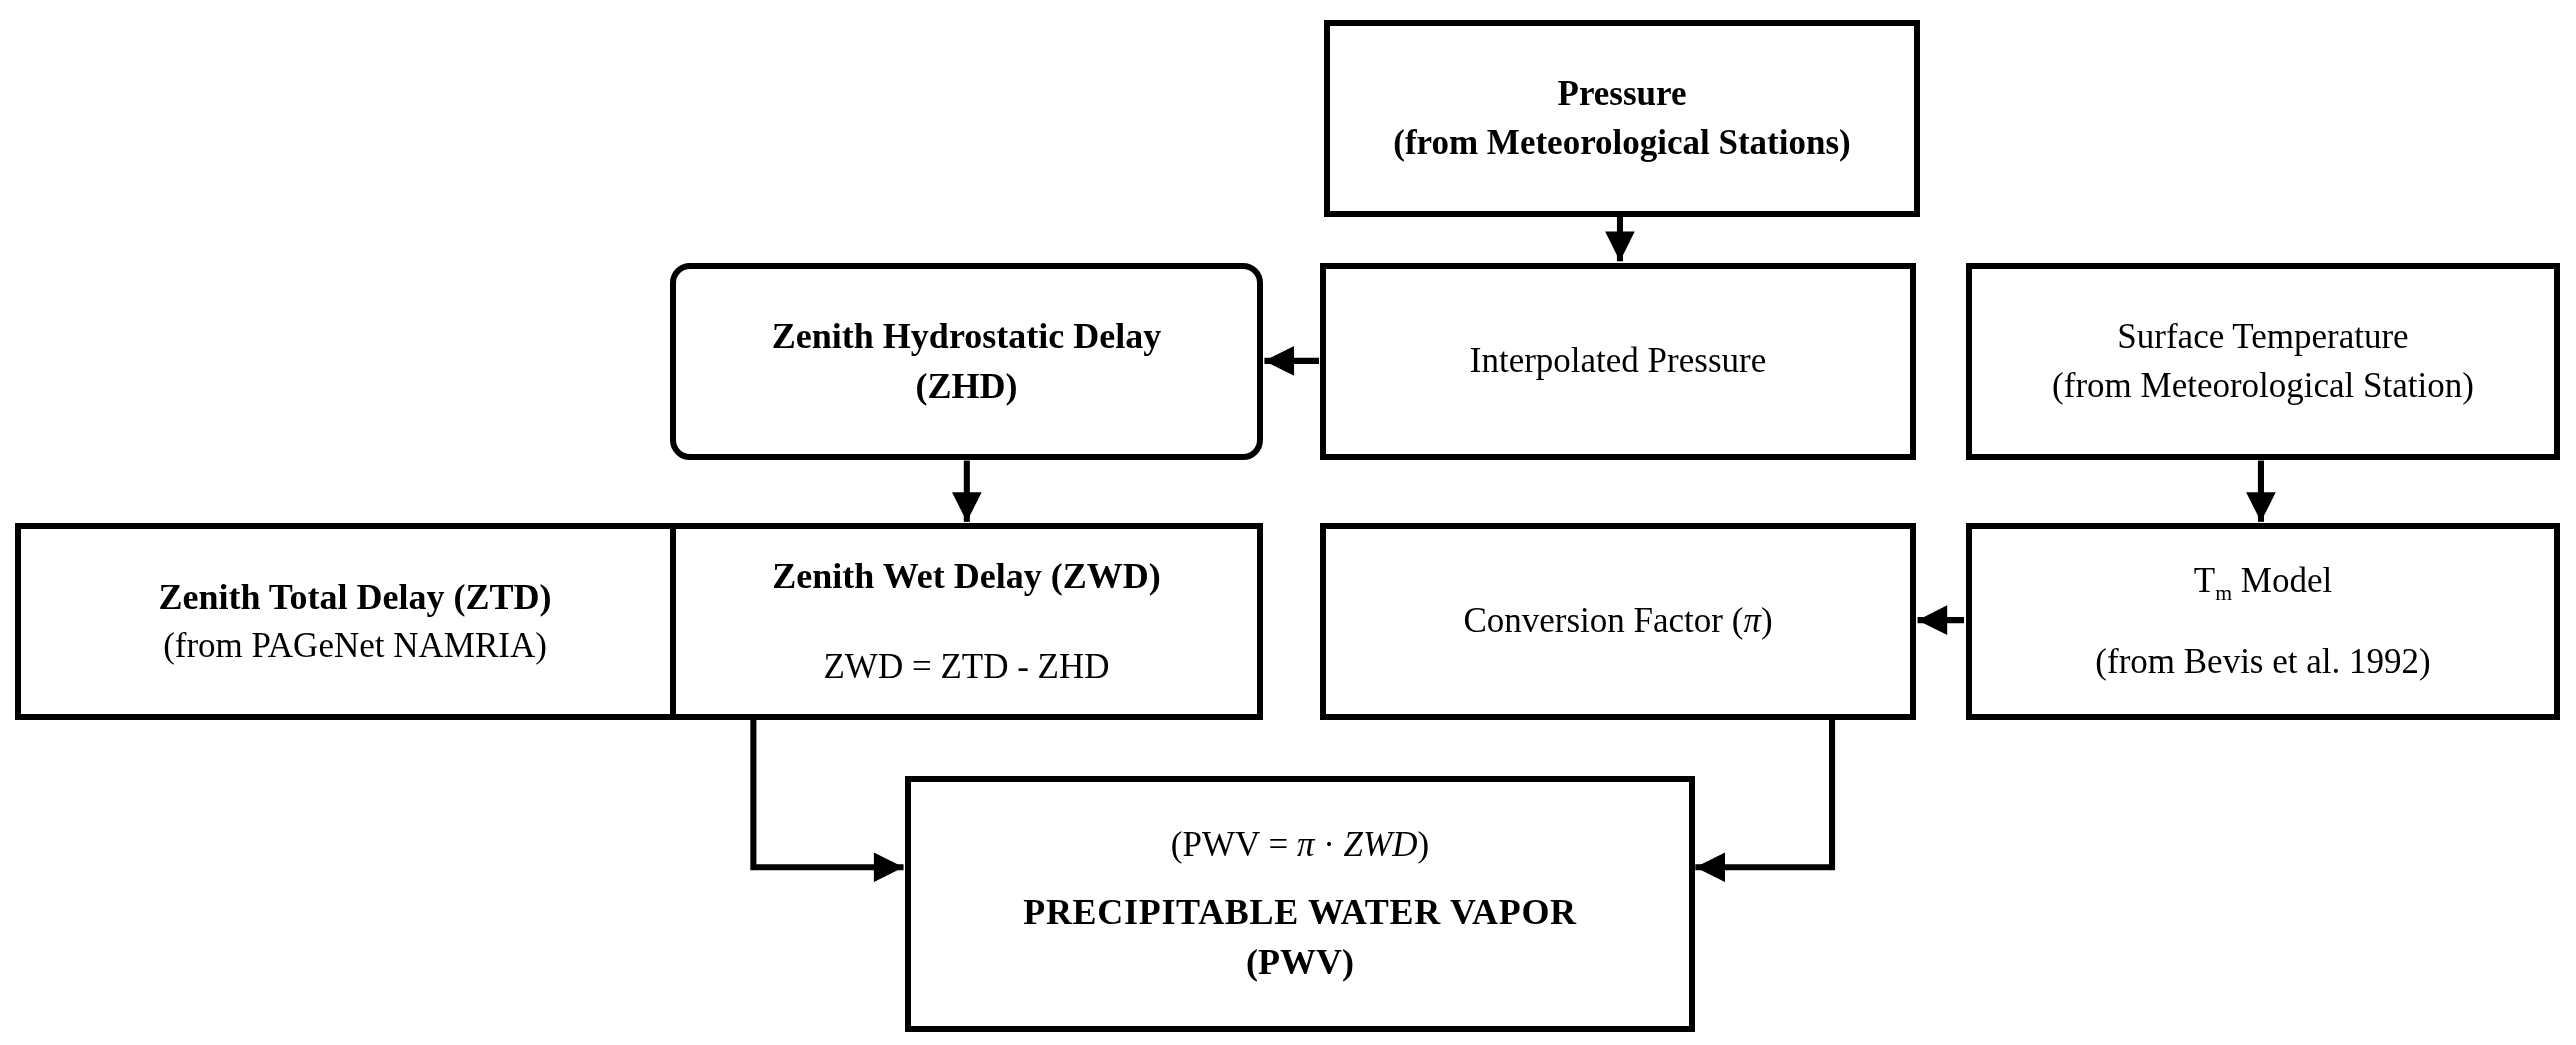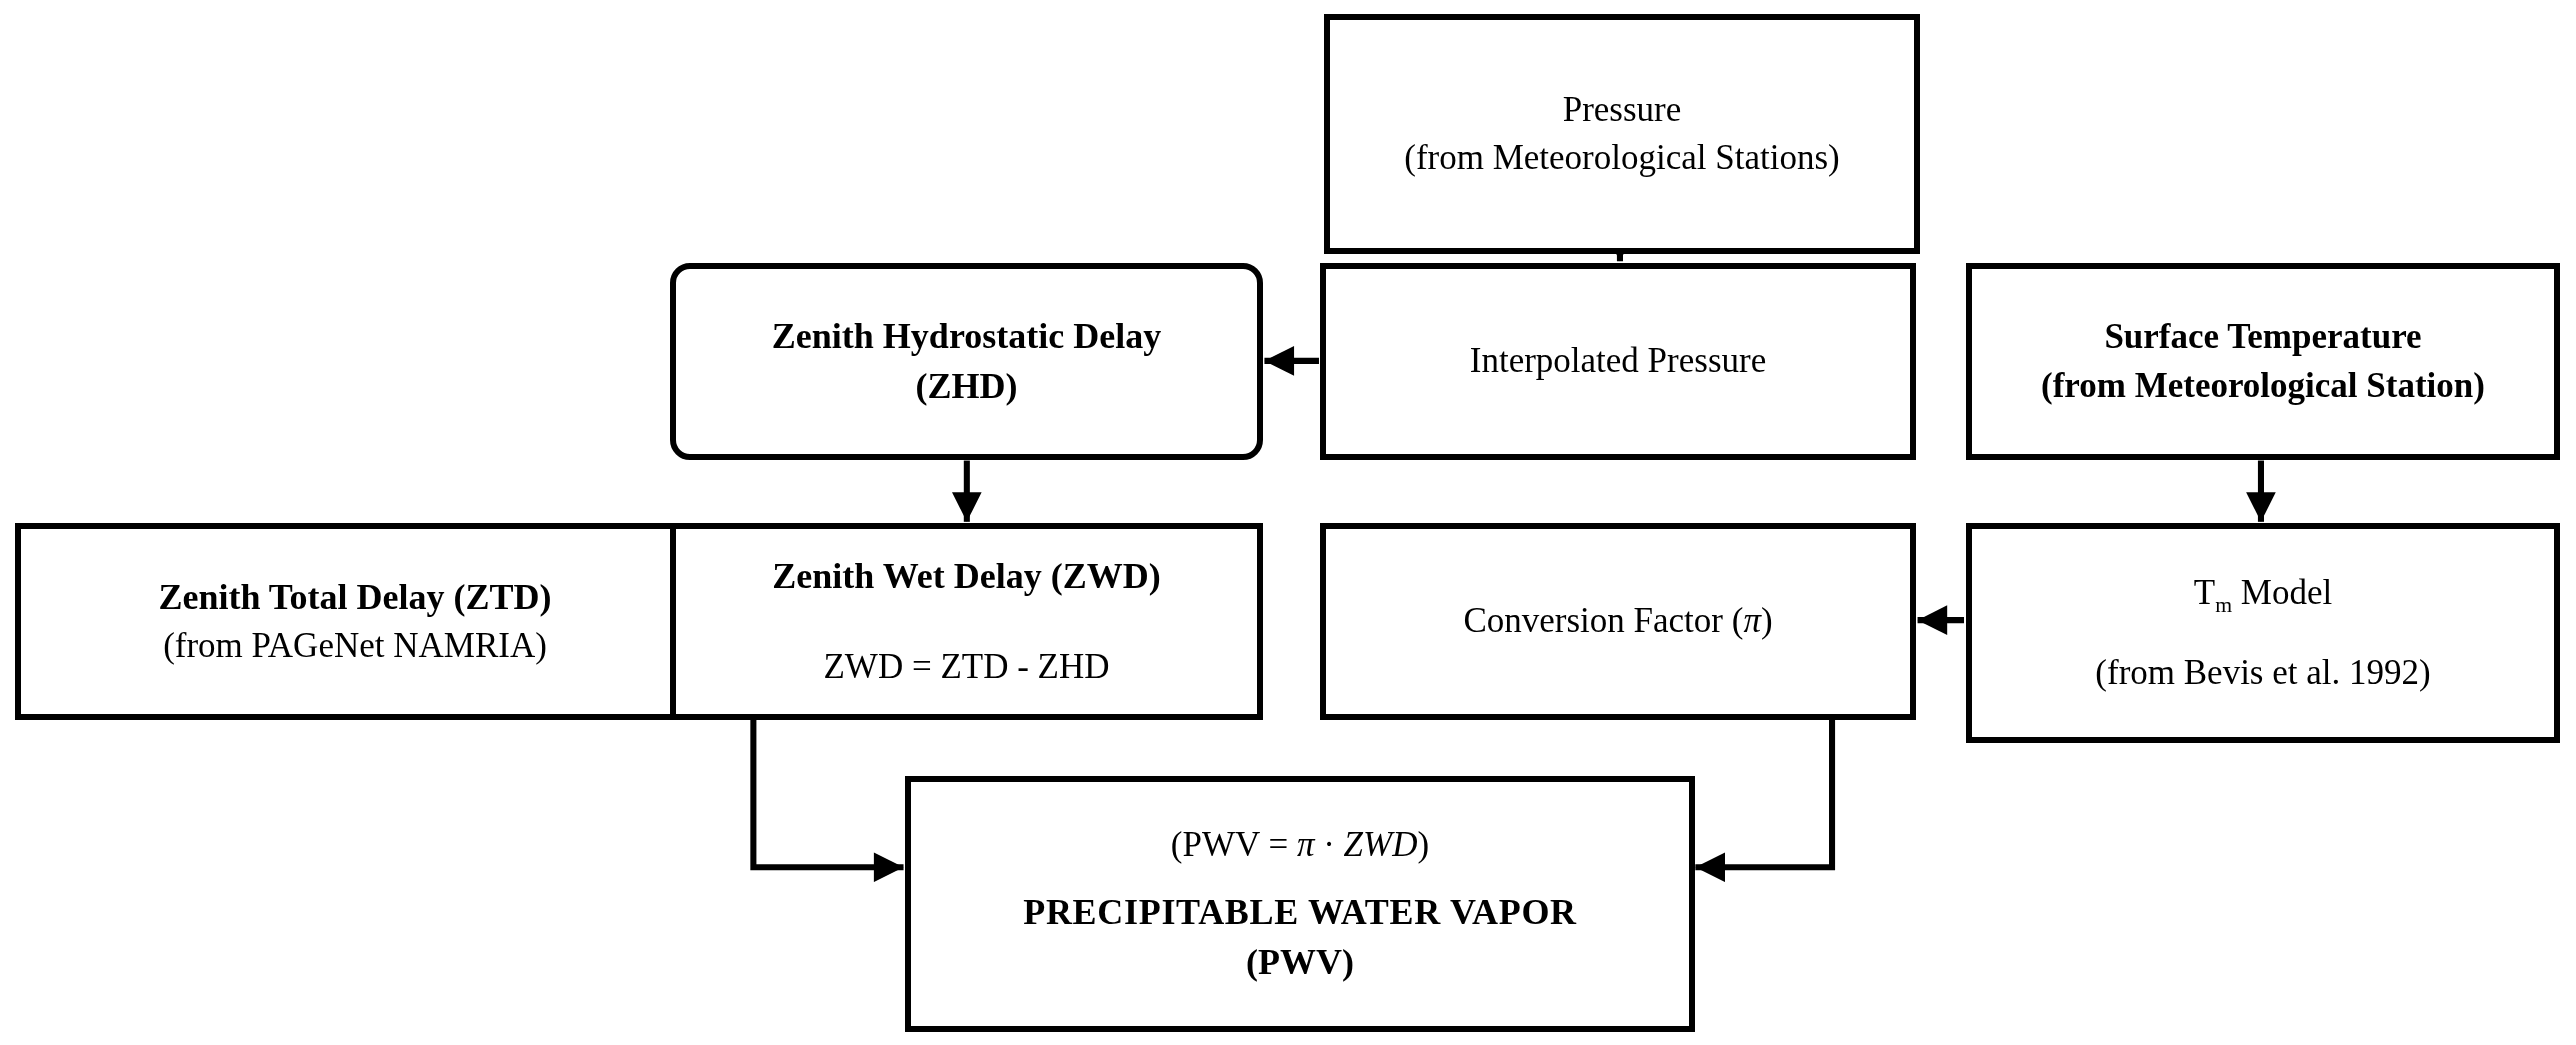--- a/index.html
+++ b/index.html
@@ -43,28 +43,28 @@
     font-weight: bold;
     font-size: 36px;
   }
   .l i { font-style: italic; }
   .l sub {
     font-size: 0.62em;
     vertical-align: sub;
     line-height: 0;
   }
   
-  #box-pressure      { left: 1324px; top: 14px;   width: 596px;  height: 240px; }
+  #box-pressure      { left: 1324px; top: 20px;   width: 596px;  height: 197px; font-weight: bold; }
   #box-zhd           { left: 670px;  top: 263px;  width: 593px;  height: 197px; border-radius: 20px; }
   #box-interpolated  { left: 1320px; top: 263px;  width: 596px;  height: 197px; }
-  #box-surface-temp  { left: 1966px; top: 263px;  width: 594px;  height: 197px; font-weight: bold; }
+  #box-surface-temp  { left: 1966px; top: 263px;  width: 594px;  height: 197px; }
   #box-ztd           { left: 15px;   top: 523px;  width: 680px;  height: 197px; }
   #box-zwd           { left: 670px;  top: 523px;  width: 593px;  height: 197px; gap: 41px; }
   #box-conversion    { left: 1320px; top: 523px;  width: 596px;  height: 197px; }
-  #box-tm            { left: 1966px; top: 523px;  width: 594px;  height: 220px; }
+  #box-tm            { left: 1966px; top: 523px;  width: 594px;  height: 197px; }
   #box-pwv           { left: 905px; top: 776px; width: 790px; height: 256px; }
   #box-tm .gap-above   { margin-top: 32px; }
   #box-pwv .formula    { margin-bottom: 19px; }
   #box-pwv .pwv-title  { letter-spacing: 0.7px; }
 </style>
 </head>
 <body>
 
 <div class="canvas">
 

